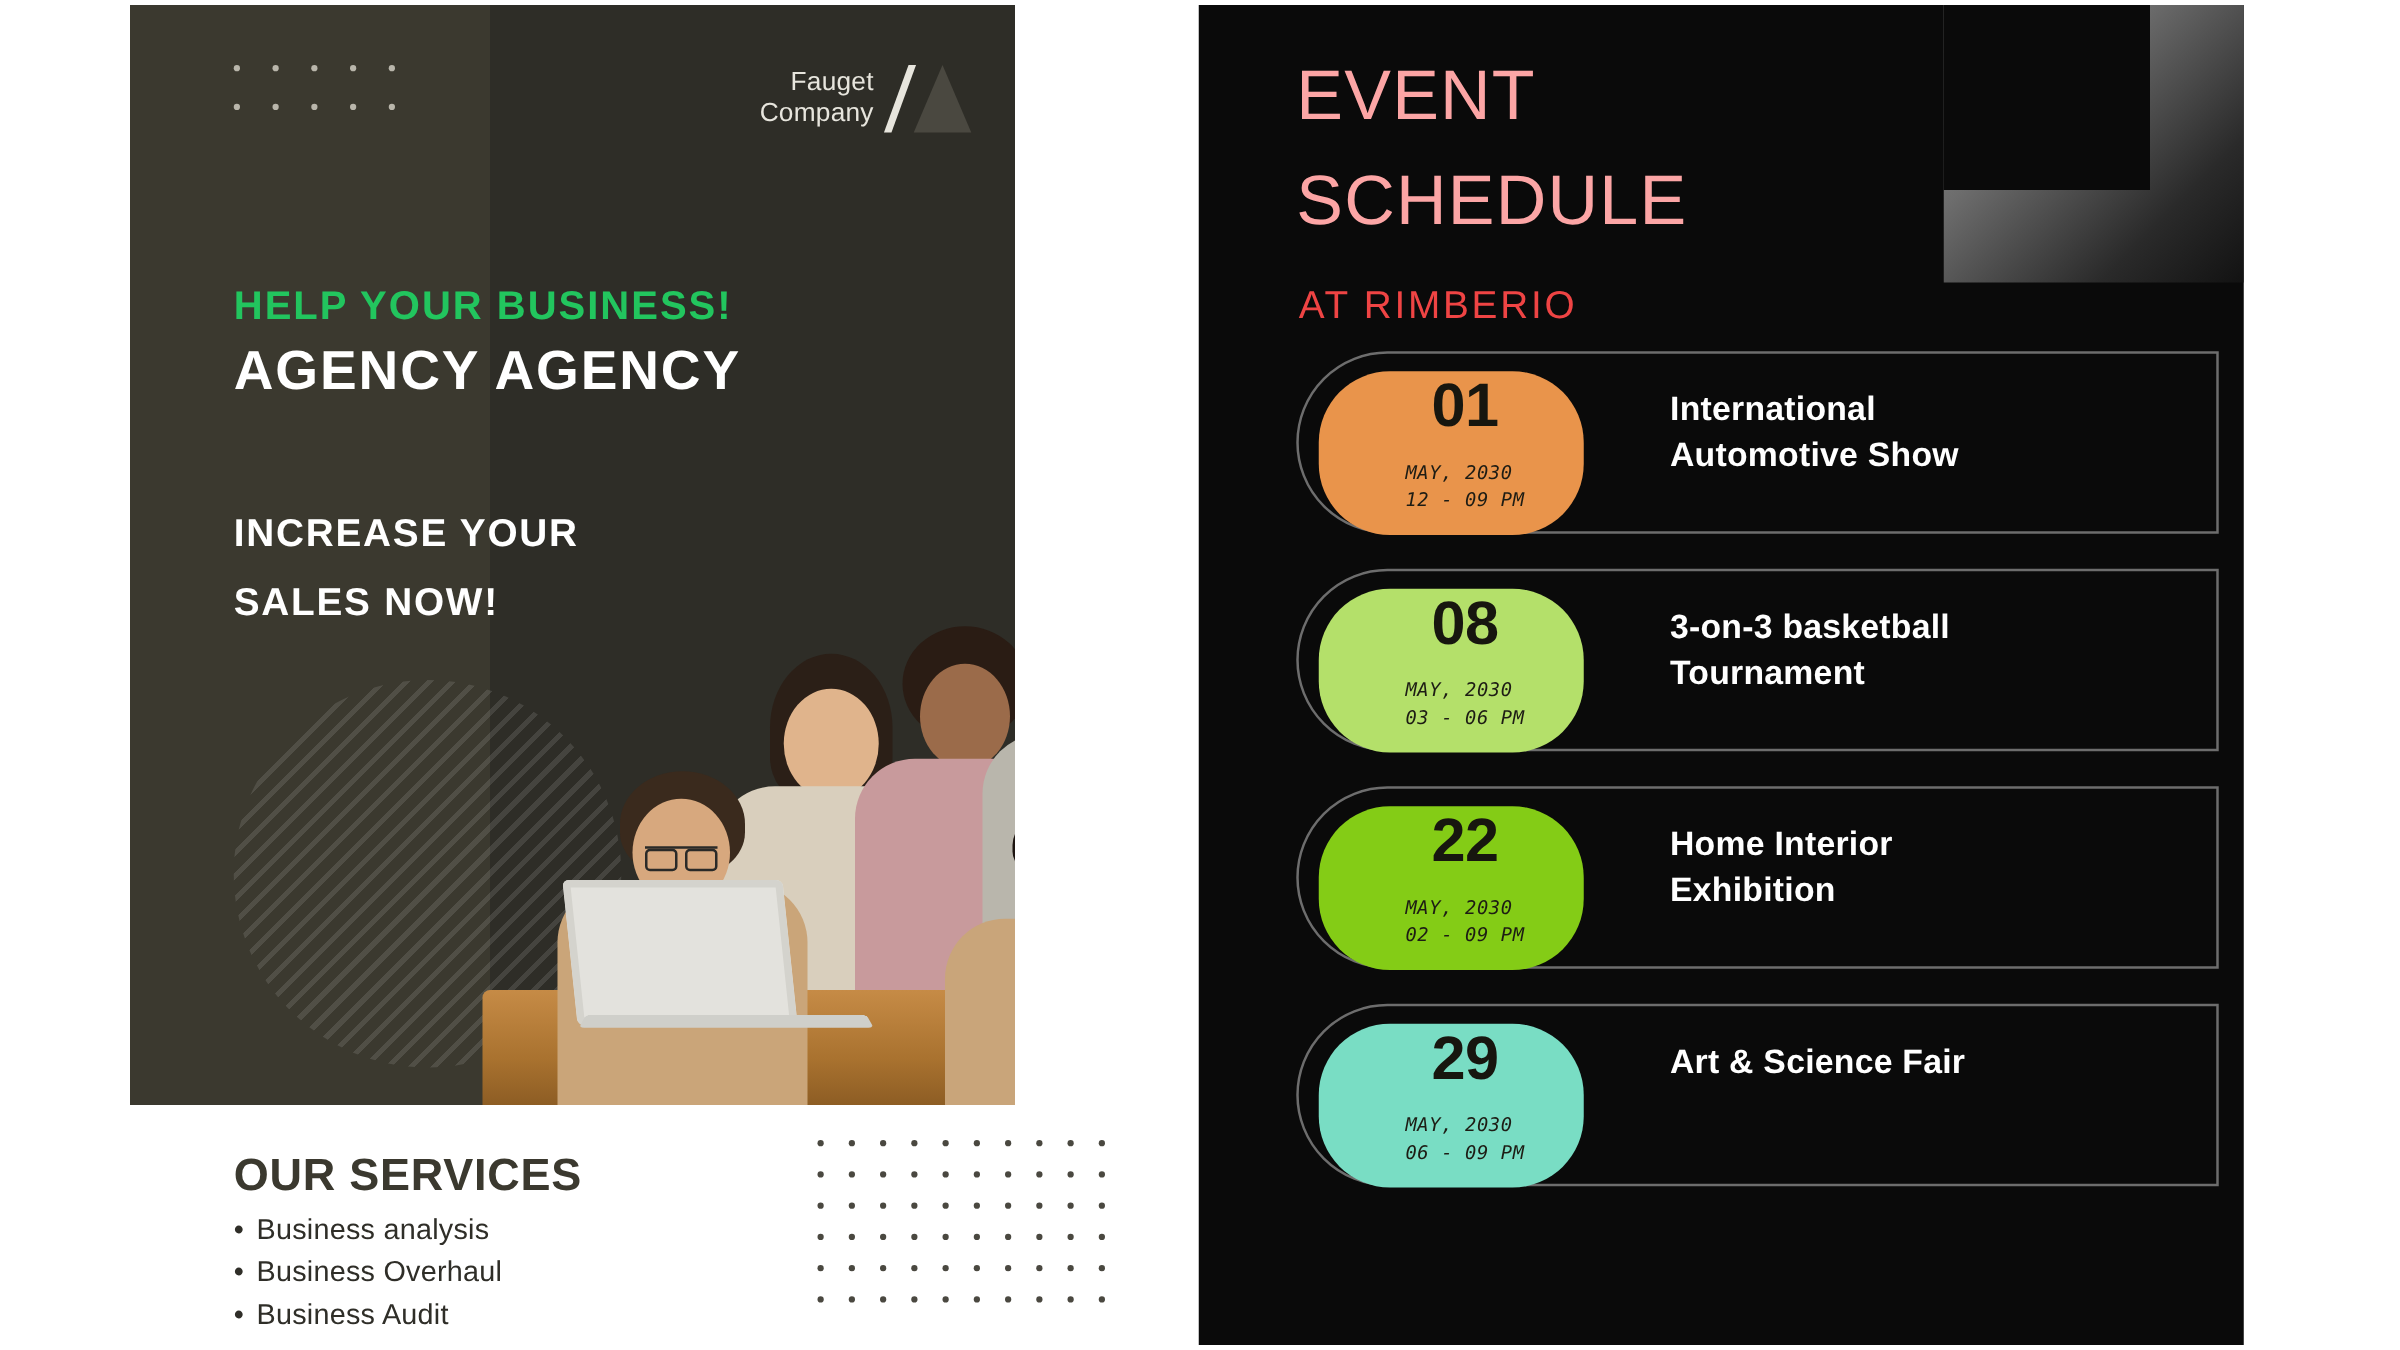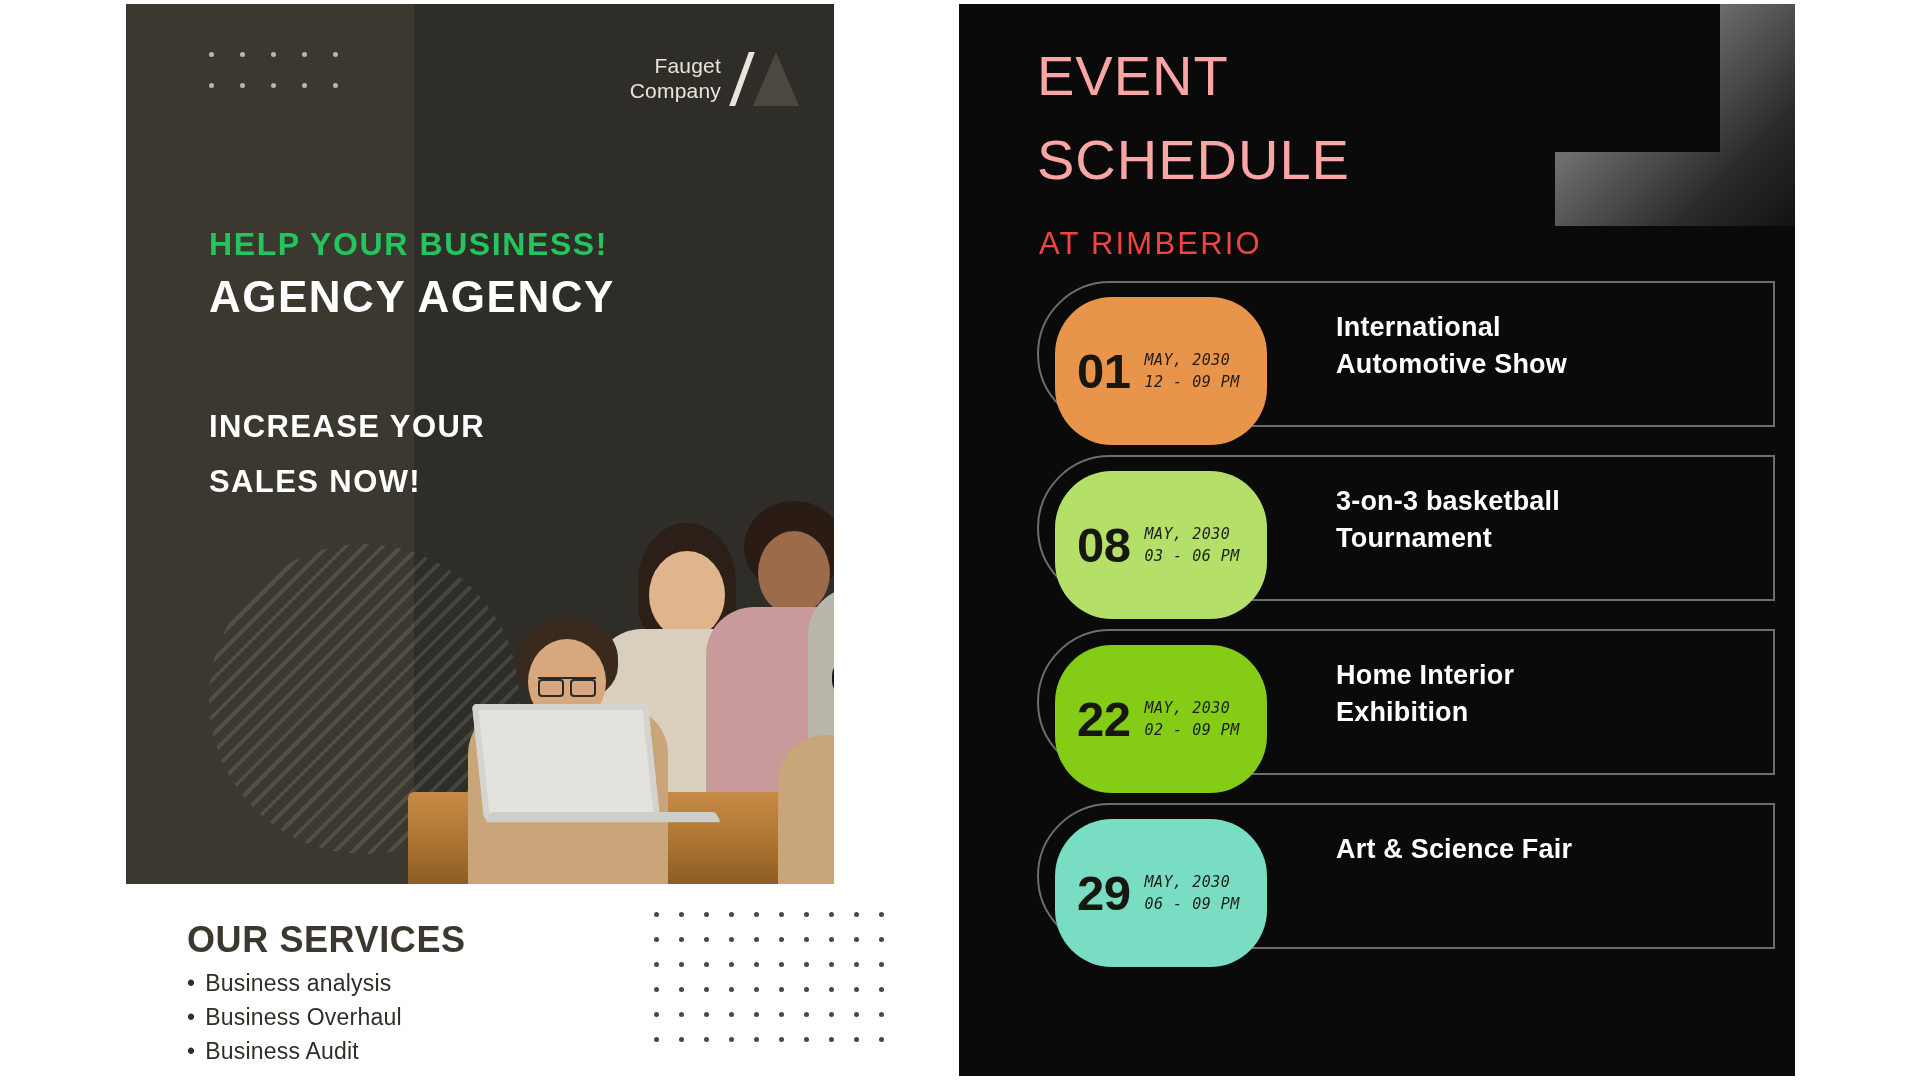--- a/index.html
+++ b/index.html
@@ -31,21 +31,20 @@
   }
 
   .pl-hero {
     position: absolute;
     left: 0;
     top: 0;
     width: 708px;
     height: 880px;
     background: #3b392f;
     overflow: hidden;
-    margin-left: 22px;
   }
   .pl-hero-darkpanel {
     position: absolute;
     right: 0;
     top: 0;
     width: 420px;
     height: 880px;
     background: #2e2d27;
   }
 
@@ -370,27 +369,28 @@
     height: 146px;
     border: 2px solid #6d6d6d;
     border-radius: 73px 0 0 73px;
     box-sizing: border-box;
   }
   .ev-badge {
     position: absolute;
     left: 18px;
     top: 16px;
     width: 212px;
-    height: 148px;
+    height: 131px;
     border-radius: 57px;
     display: flex;
     align-items: center;
     padding-left: 22px;
     box-sizing: border-box;
     gap: 14px;
+    flex-direction: column;
   }
   .ev-day {
     color: #17160f;
     font-size: 49px;
     font-weight: bold;
     letter-spacing: -0.5px;
   }
   .ev-when {
     color: #1d1c14;
     font-family: "DejaVu Sans Mono", monospace;

